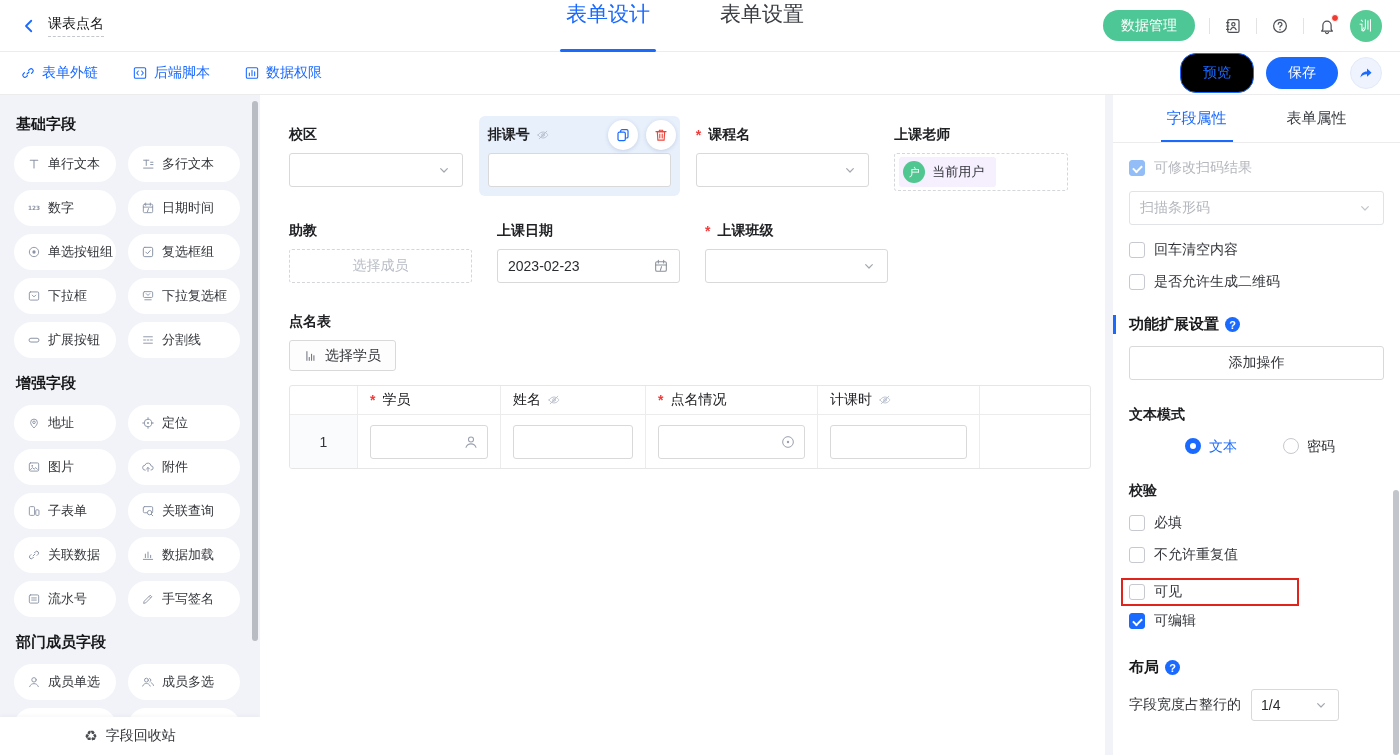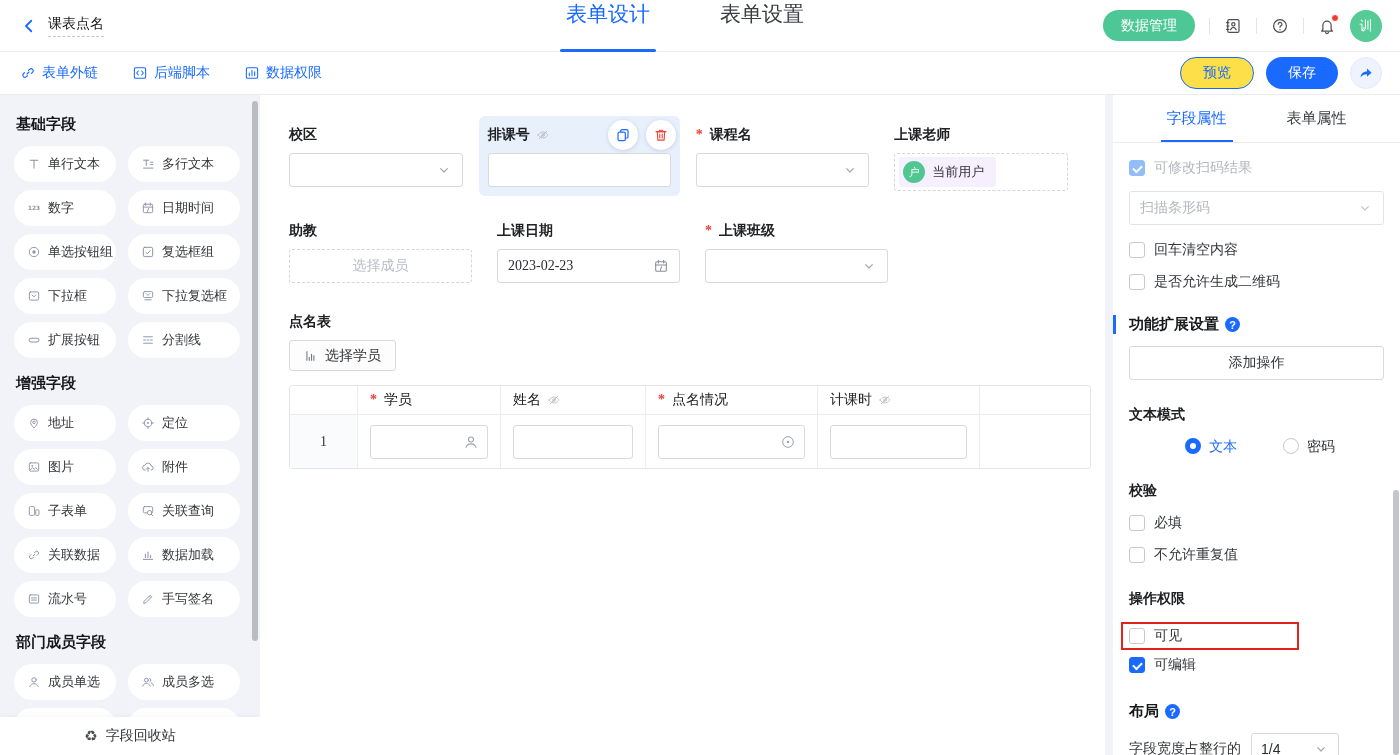--- a/index.html
+++ b/index.html
@@ -24,39 +24,39 @@
   .vdiv { width:1px; height:16px; background:#e3e3e3; }
   .tb-icon { color:#4a4d52; cursor:pointer; position:relative; display:flex; }
   .tb-icon .dot { position:absolute; top:-3px; right:-3px; width:8px; height:8px; background:#f03b30; border-radius:50%; border:1.5px solid #fff; }
   .avatar { width:32px; height:32px; border-radius:50%; background:#56cb96; color:#fff; font-size:13px; display:flex; align-items:center; justify-content:center; cursor:pointer; }
 
   
   .toolbar { height:43px; border-bottom:1px solid #ececec; display:flex; align-items:center; padding:0 18px 0 20px; flex:0 0 43px; background:#fff; }
   .tlinks { display:flex; gap:34px; }
   .tlink { display:flex; align-items:center; gap:6px; color:#1a6aff; font-size:14px; cursor:pointer; }
   .tb-actions { margin-left:auto; display:flex; align-items:center; gap:12px; }
-  .btn-outline { height:32px; padding:0 22px; border-radius:16px; border:1px solid #1a6aff; color:#1a6aff; background:#fde047; font-size:14px; cursor:pointer; font-family:inherit; }
+  .btn-outline { height:40px; padding:0 22px; border-radius:16px; border:1px solid #1a6aff; color:#1a6aff; background:#000000; font-size:14px; cursor:pointer; font-family:inherit; }
   .btn-primary { height:32px; padding:0 22px; border-radius:16px; border:none; color:#fff; background:#1a6aff; font-size:14px; cursor:pointer; font-family:inherit; }
   .btn-share { width:32px; height:32px; border-radius:50%; background:#eef3fd; border:1px solid #e2eafb; color:#1a6aff; display:flex; align-items:center; justify-content:center; cursor:pointer; }
 
   
   .bodyrow { flex:1; display:flex; min-height:0; }
 
   
   .sidebar { width:260px; background:#f1f3f8; position:relative; overflow:hidden; padding:4px 22px 0 14px; flex:0 0 260px; }
   .sb-title { font-size:15px; font-weight:bold; color:#17181a; margin:16px 2px 12px 2px; }
   .sb-grid { display:grid; grid-template-columns:102px 112px; gap:8px 12px; }
   .pill { height:36px; background:#fff; border-radius:18px; display:flex; align-items:center; gap:7px; padding:0 10px 0 13px; font-size:13px; color:#33353a; cursor:grab; white-space:nowrap; }
   .pill .pic { color:#8a93a5; flex:0 0 auto; display:flex; }
   .recycle-bar { position:absolute; left:0; right:0; bottom:0; height:38px; background:#fff; display:flex; align-items:center; justify-content:center; gap:8px; font-size:14px; color:#33353a; cursor:pointer; box-shadow:0 -1px 4px rgba(0,0,0,.04); }
   .recycle-glyph::before { content:"♻"; font-size:15px; color:#4a4d52; }
   .sb-scroll { position:absolute; right:2px; top:6px; width:6px; height:540px; background:#b9bcc3; border-radius:3px; cursor:pointer; }
 
   
-  .canvas { flex:1; background:#fff; padding:30px 12px 0 29px; position:relative; overflow:hidden;font-family:Liberation Serif, serif; }
+  .canvas { flex:1; background:#fff; padding:30px 12px 0 29px; position:relative; overflow:hidden; }
   .frow { display:flex; margin-bottom:30px; }
   .ffield { width:183px; margin-right:25px; }
   .flabel { display:flex; align-items:center; gap:6px; font-size:14px; font-weight:bold; color:#202124; height:20px; margin-bottom:8px; }
   .req { color:#f23c3c; font-weight:bold; margin-right:1px; }
   .eyeoff { color:#b7bdcc; display:flex; }
   .fselect, .finput { height:34px; border:1px solid #d9d9d9; border-radius:3px; background:#fff; display:flex; align-items:center; padding:0 10px; font-size:14px; color:#2a2c30; }
   .fselect { justify-content:flex-end; color:#b9bdc6; }
   .fdashed { height:38px; border:1px dashed #d4d6da; border-radius:3px; display:flex; align-items:center; padding:0 4px; }
   .fdashed.centered { justify-content:center; height:34px; color:#b9bdc6; font-size:14px; }
   .sel-wrap { background:#e8f0fc; border-radius:6px; padding:9px; margin:-9px 16px -9px -9px; position:relative; width:201px; }
@@ -769,21 +769,20 @@
         <div class="p-label">校验</div>
         <div class="cbrow">
           <span class="cb"></span>
           <span>必填</span>
         </div>
         <div class="cbrow">
           <span class="cb"></span>
           <span>不允许重复值</span>
         </div>
 
-        <div class="p-label">操作权限</div>
         <div class="red-annot">
           <div class="cbrow" style="margin-bottom:0">
             <span class="cb"></span>
             <span>可见</span>
           </div>
         </div>
         <div class="cbrow">
           <span class="cb on"></span>
           <span>可编辑</span>
         </div>

